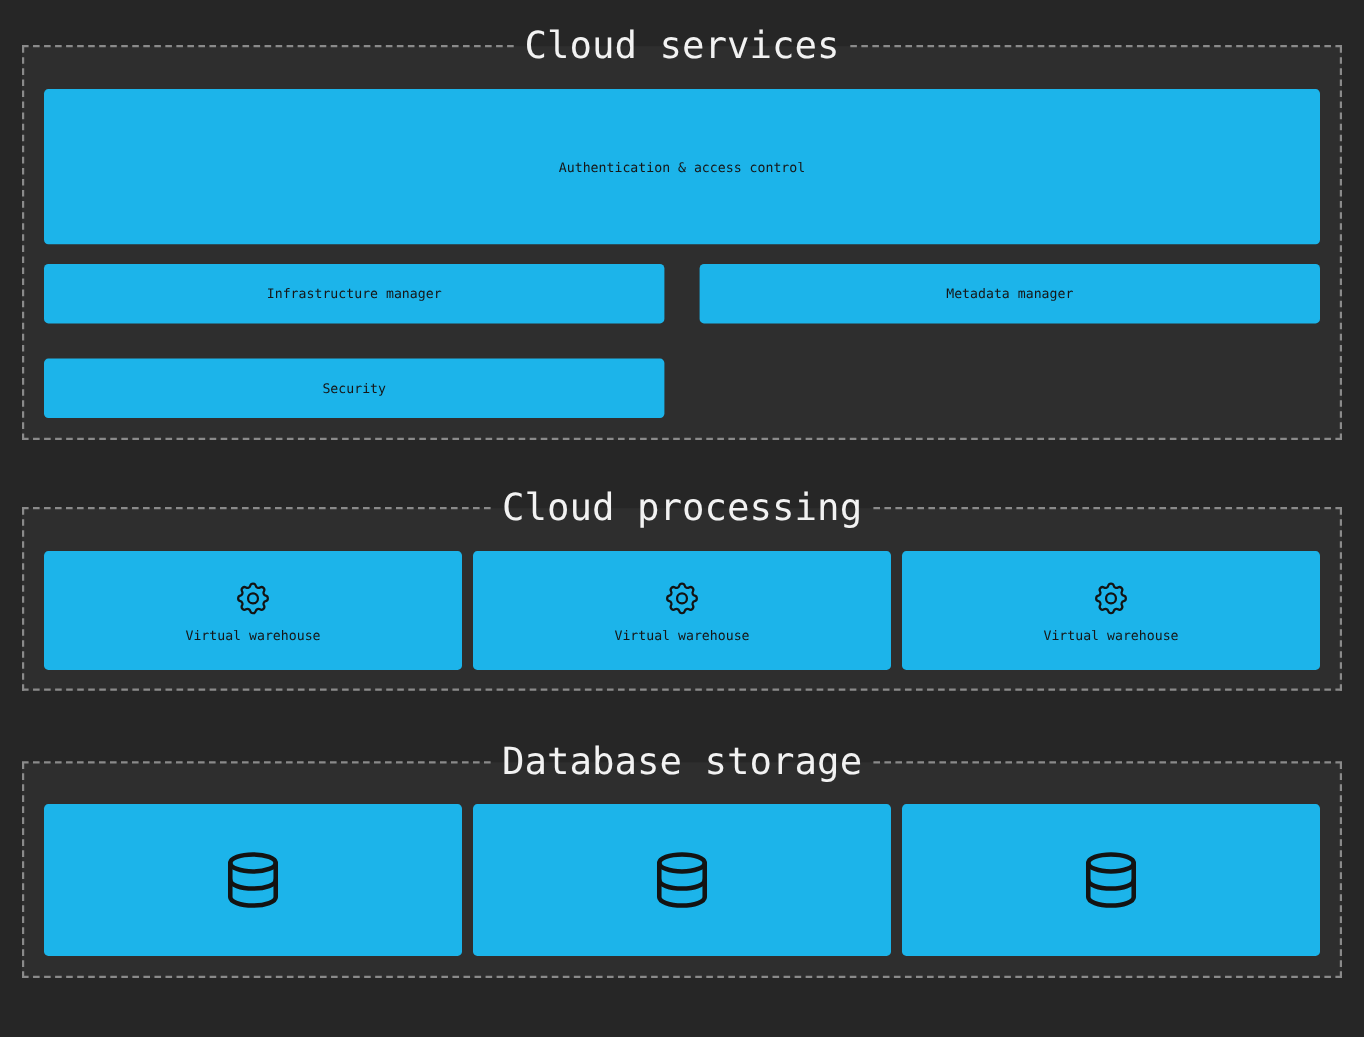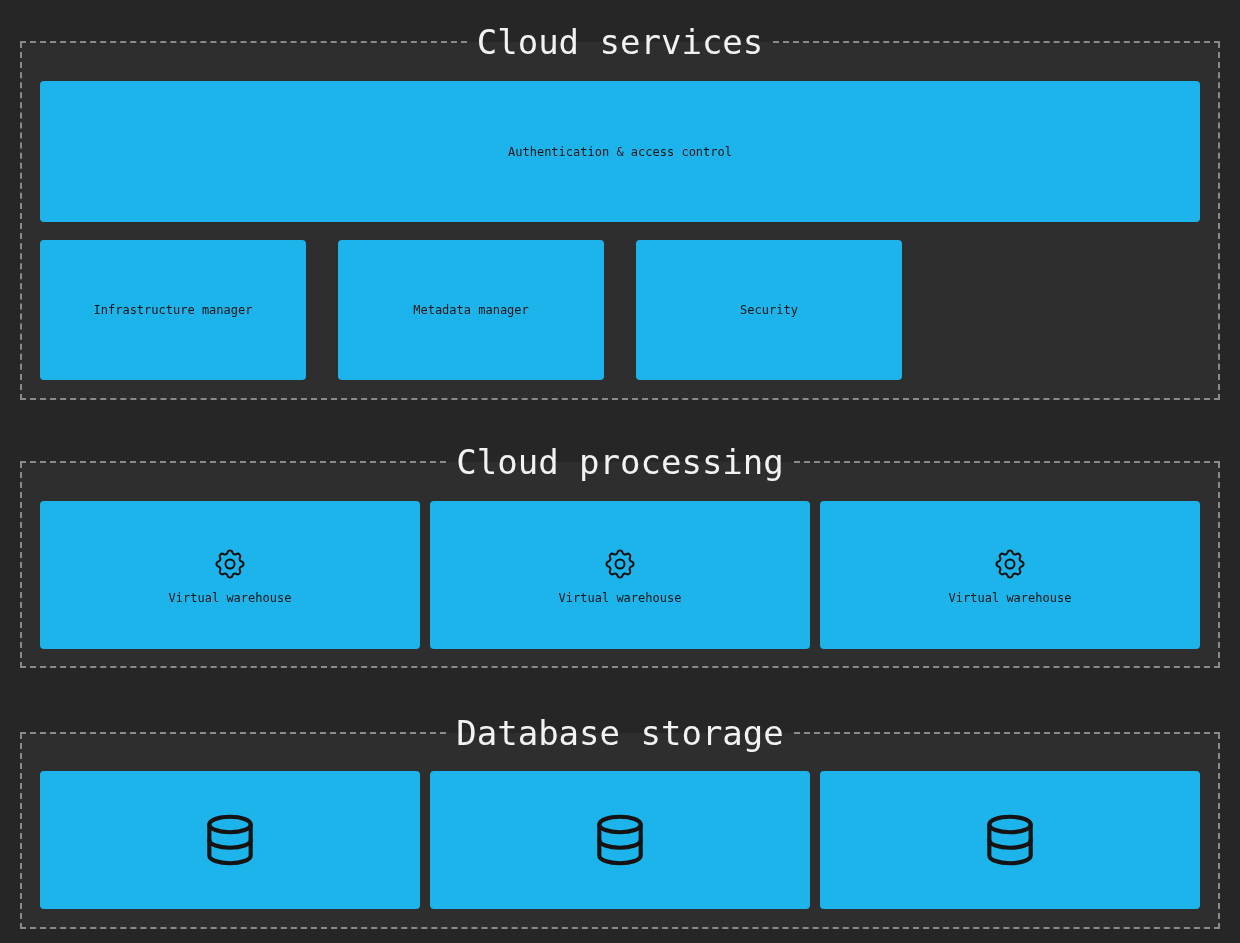--- a/index.html
+++ b/index.html
@@ -61,22 +61,22 @@
     text-align: center;
   }
   .banner {
     height: 141px;
     margin-bottom: 18px;
   }
   .row {
     display: grid;
     gap: 10px;
   }
-  .cols4 { grid-template-columns: repeat(4, 1fr); height: 140px; gap: 32px; }
-  .cols3 { grid-template-columns: repeat(3, 1fr); height: 148px; }
+  .cols4 { grid-template-columns: repeat(2, 1fr); height: 140px; gap: 32px; }
+  .cols3 { grid-template-columns: repeat(3, 1fr); height: 108px; }
   .row-storage { height: 138px; }
 
   .box-stacked {
     flex-direction: column;
     gap: 9px;
   }
   .icon {
     display: inline-flex;
     line-height: 0;
     color: #131313;

